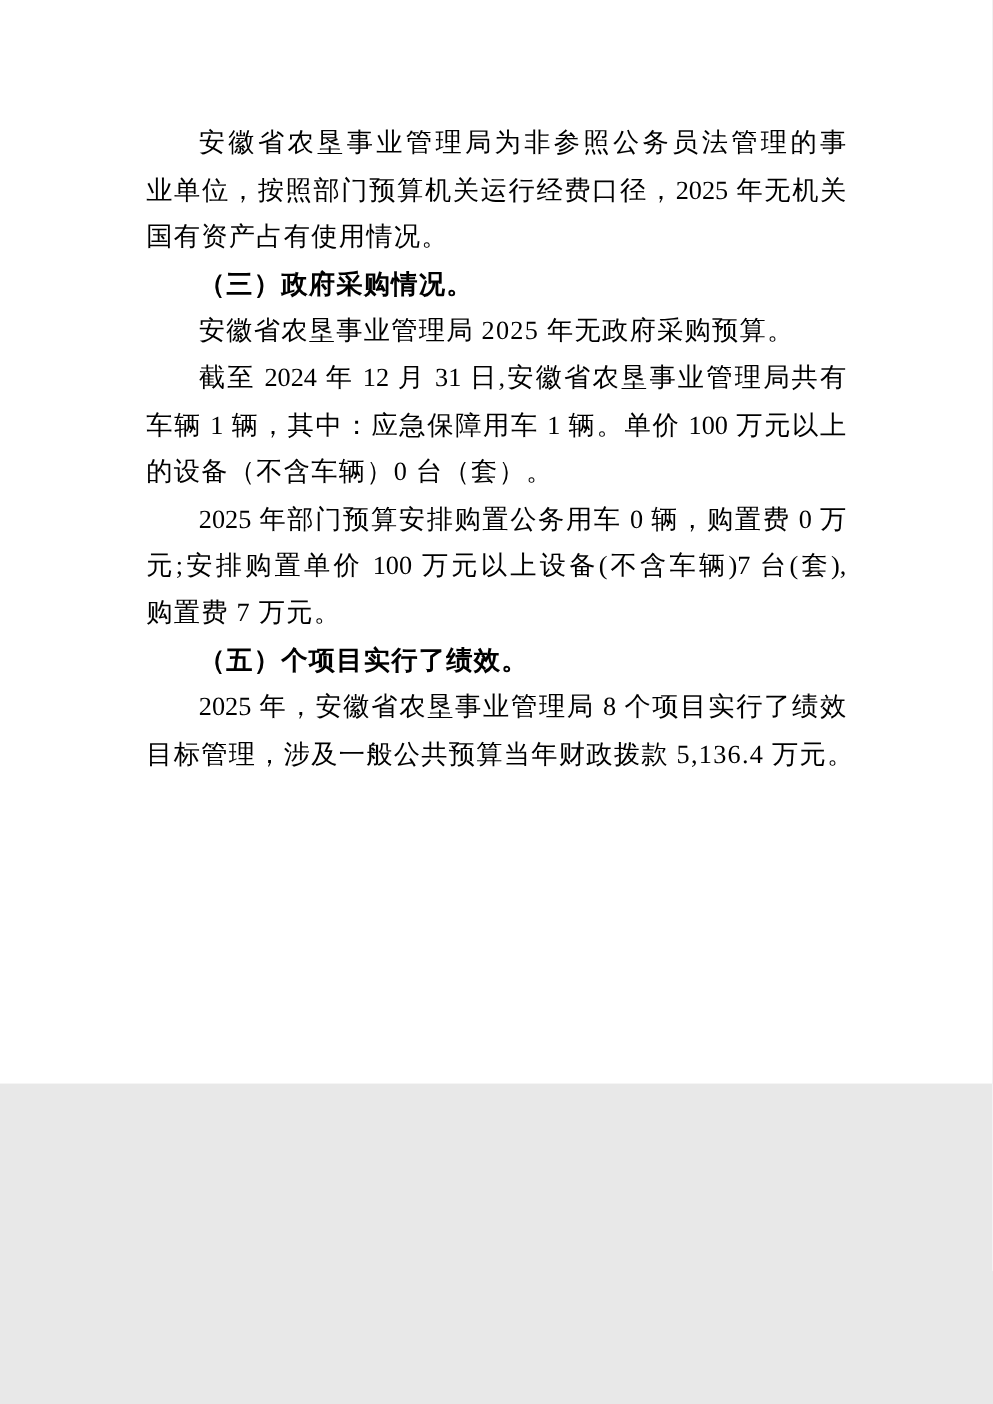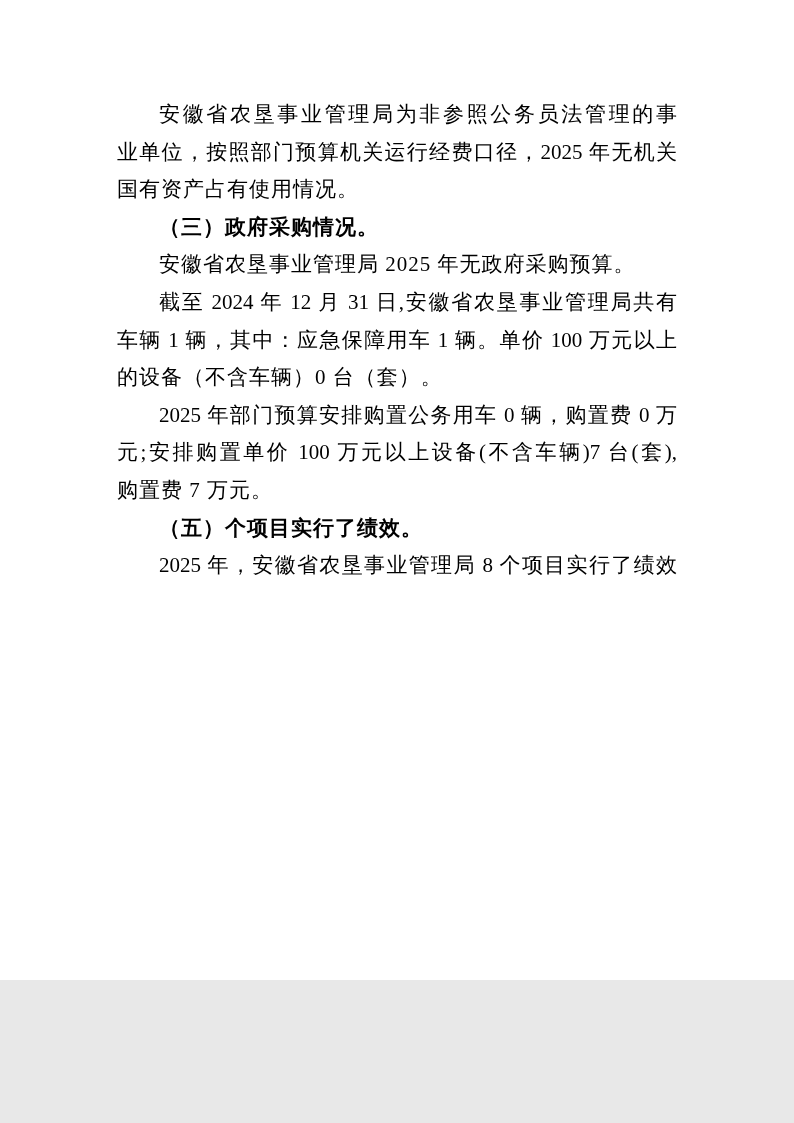--- a/index.html
+++ b/index.html
@@ -1,19 +1,19 @@
 <!DOCTYPE html>
 <html><head>
 <meta charset="utf-8">
 <style>
   html, body { margin: 0; padding: 0; background: #e8e8e8; }
   .page {
     position: relative;
     width: 794px;
-    height: 980px;
+    height: 867px;
     margin: 0 auto;
     background: #ffffff;
     color: #000000;
     font-family: "Liberation Serif", "DejaVu Serif", serif;
     overflow: hidden;
   }
   .content {
     position: absolute;
     left: 117px;
     top: 96px;
@@ -71,16 +71,17 @@
       <div class="block paragraph">
         <div class="line indent justify">2025 年部门预算安排购置公务用车 0 辆，购置费 0 万</div>
         <div class="line justify">元;安排购置单价 100 万元以上设备(不含车辆)7 台(套),</div>
         <div class="line">购置费 7 万元。</div>
       </div>
       <div class="block heading">
         <div class="line indent">（五）个项目实行了绩效。</div>
       </div>
       <div class="block paragraph">
         <div class="line indent justify">2025 年，安徽省农垦事业管理局 8 个项目实行了绩效</div>
+        <div class="line">目标管理，涉及一般公共预算当年财政拨款 5,136.4 万元。</div>
       </div>
     </div>
   <div class="footer">- 30 -</div>
 </div>
 
 </body></html>

